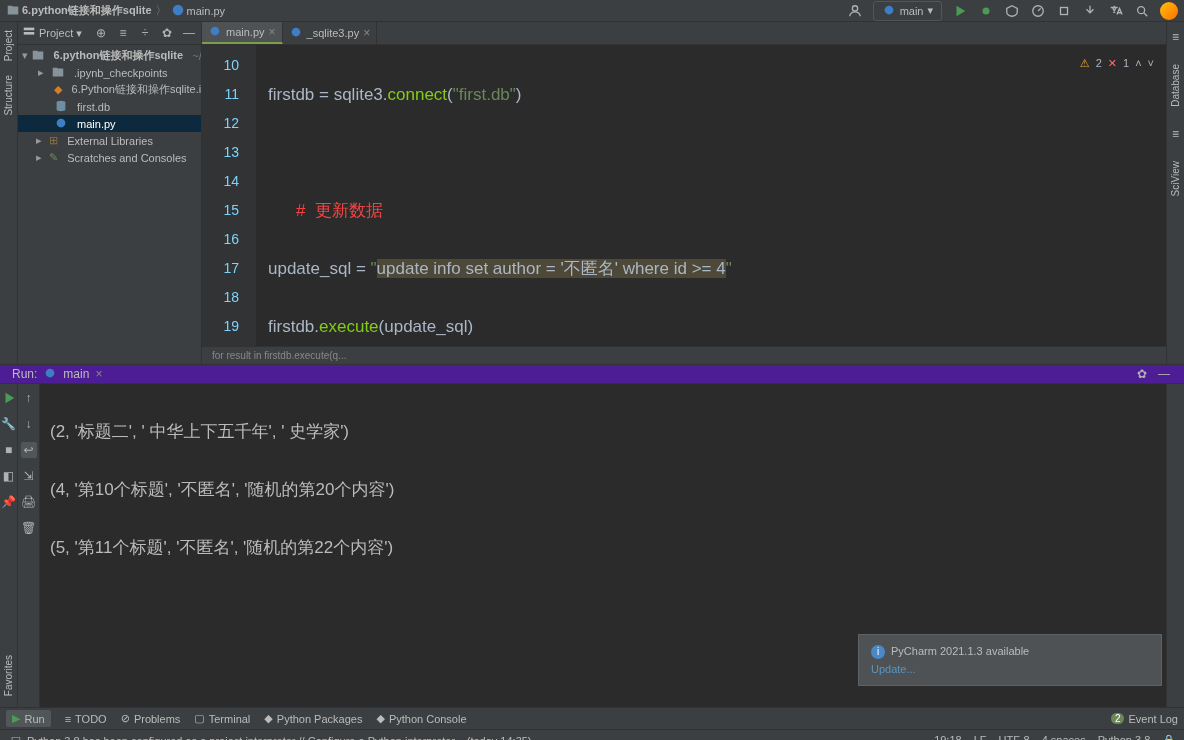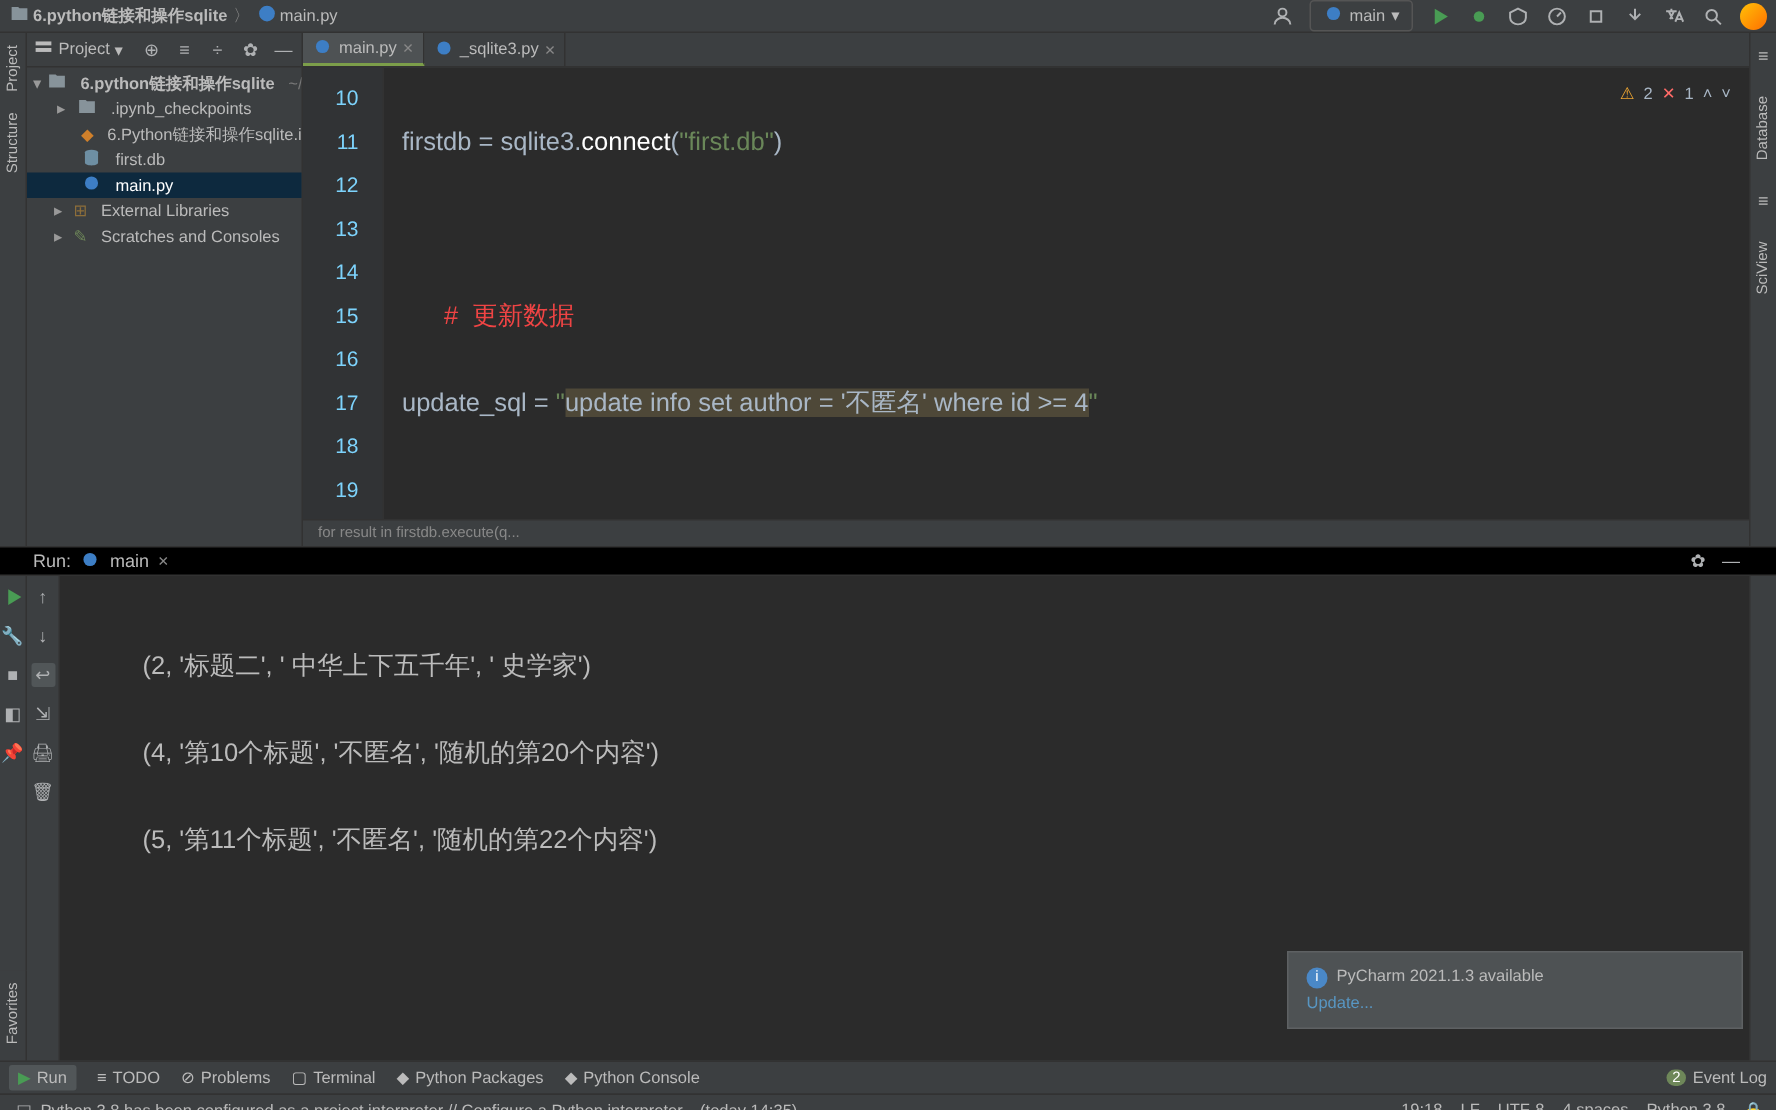--- a/index.html
+++ b/index.html
@@ -39,37 +39,37 @@
 .tab { display: flex; align-items: center; gap: 4px; padding: 0 6px; font-size: 11px; border-right: 1px solid #323232; color: #bbbbbb; }
 .tab.active { background: #4e5254; }
 .tab-close { color: #888; font-size: 12px; }
 .tab-ul { border-bottom: 2px solid #7c9e4a; }
 
 .editor-body { flex: 1; display: flex; overflow: hidden; position: relative; }
 .gutter { width: 54px; background: #313335; color: #7dd3fc; font-family: "Menlo", "Consolas", monospace; font-size: 14px; text-align: right; padding: 6px 16px 0 0; line-height: 29px; border-right: 1px solid #323232; }
 .code { flex: 1; padding: 6px 12px 0 12px; font-family: "Menlo", "Consolas", monospace; font-size: 17px; line-height: 29px; color: #a9b7c6; white-space: pre; position: relative; }
 .code .str { color: #6a8759; }
 .code .cm { color: #ef4444; margin-left: 28px; }
-.code .fn { color: #ffffff; }
+.code .fn { color: #84cc16; }
 .code .sql-hl { color: #a9b7c6; background: #4e4838; }
 .breadcrumb-bar { height: 18px; background: #3c3f41; font-size: 10px; color: #888; padding-left: 10px; display: flex; align-items: center; border-top: 1px solid #323232; }
 .inspections { position: absolute; top: 4px; right: 12px; display: flex; gap: 6px; font-size: 11px; align-items: center; }
 .warn-badge { color: #f0a732; }
 .err-badge { color: #ff6b68; }
 
 .side-tabs-right { width: 18px; background: #3c3f41; display: flex; flex-direction: column; align-items: center; padding-top: 8px; gap: 20px; border-left: 1px solid #323232; }
 
-.run-panel-header { height: 20px; background: #000000; display: flex; align-items: center; padding: 0 22px; gap: 6px; border-top: 1px solid #323232; border-bottom: 1px solid #323232; }
+.run-panel-header { height: 20px; background: #4c1d95; display: flex; align-items: center; padding: 0 12px; gap: 6px; border-top: 1px solid #323232; border-bottom: 1px solid #323232; }
 .run-panel-header .right { margin-left: auto; display: flex; gap: 6px; }
 
 .run-body { height: 323px; display: flex; background: #2b2b2b; }
 .run-toolbar-left { width: 18px; background: #3c3f41; display: flex; flex-direction: column; align-items: center; padding-top: 6px; gap: 10px; border-right: 1px solid #323232; }
 .run-toolbar-inner { width: 22px; background: #3c3f41; display: flex; flex-direction: column; align-items: center; padding-top: 6px; gap: 10px; border-right: 1px solid #323232; }
 .sel-tool { background: #515658; border-radius: 2px; padding: 2px; }
-.console { flex: 1; padding: 16px 10px; font-family: "Menlo", "Consolas", monospace; font-size: 17px; line-height: 29px; color: #bbbbbb; white-space: pre; overflow: hidden; margin-left: 45px; }
+.console { flex: 1; padding: 4px 10px; font-family: "Menlo", "Consolas", monospace; font-size: 17px; line-height: 29px; color: #bbbbbb; white-space: pre; overflow: hidden; }
 
 .notify { position: absolute; right: 22px; bottom: 54px; width: 304px; background: #4e5254; border: 1px solid #5e6163; padding: 10px 12px; font-size: 11px; color: #bbb; }
 .notify .title { color: #bbb; margin-bottom: 4px; }
 .notify .link { color: #5896c2; }
 .info-dot { display: inline-block; width: 14px; height: 14px; border-radius: 50%; background: #4a88c7; color: #fff; text-align: center; font-size: 10px; line-height: 14px; margin-right: 6px; }
 
 .bottom-tool-bar { height: 22px; background: #3c3f41; display: flex; align-items: center; padding: 0 6px; gap: 14px; border-top: 1px solid #323232; font-size: 11px; }
 .tool-item { display: flex; align-items: center; gap: 4px; color: #bbbbbb; }
 .tool-item.active { background: #515658; padding: 2px 6px; border-radius: 2px; }
 .run-tri { color: #499c54; }
@@ -231,20 +231,21 @@
           <div>16</div>
           <div>17</div>
           <div>18</div>
           <div>19</div>
       </div>
       <div class="code">
 <div><span>firstdb = sqlite3.</span><span class="fn">connect</span><span>(</span><span class="str">"first.db"</span><span>)</span></div>
 <div> </div>
 <div class="cm">#  更新数据</div>
 <div><span>update_sql = </span><span class="str">"</span><span class="sql-hl">update info set author = '不匿名' where id &gt;= 4</span><span class="str">"</span></div>
+<div><span>firstdb.</span><span class="fn">execute</span><span>(update_sql)</span></div>
 
 
 
 
 
         <div class="inspections">
           <span class="warn-badge">⚠</span><span>2</span>
           <span class="err-badge">✕</span><span>1</span>
           <span>˄</span>
           <span>˅</span>

